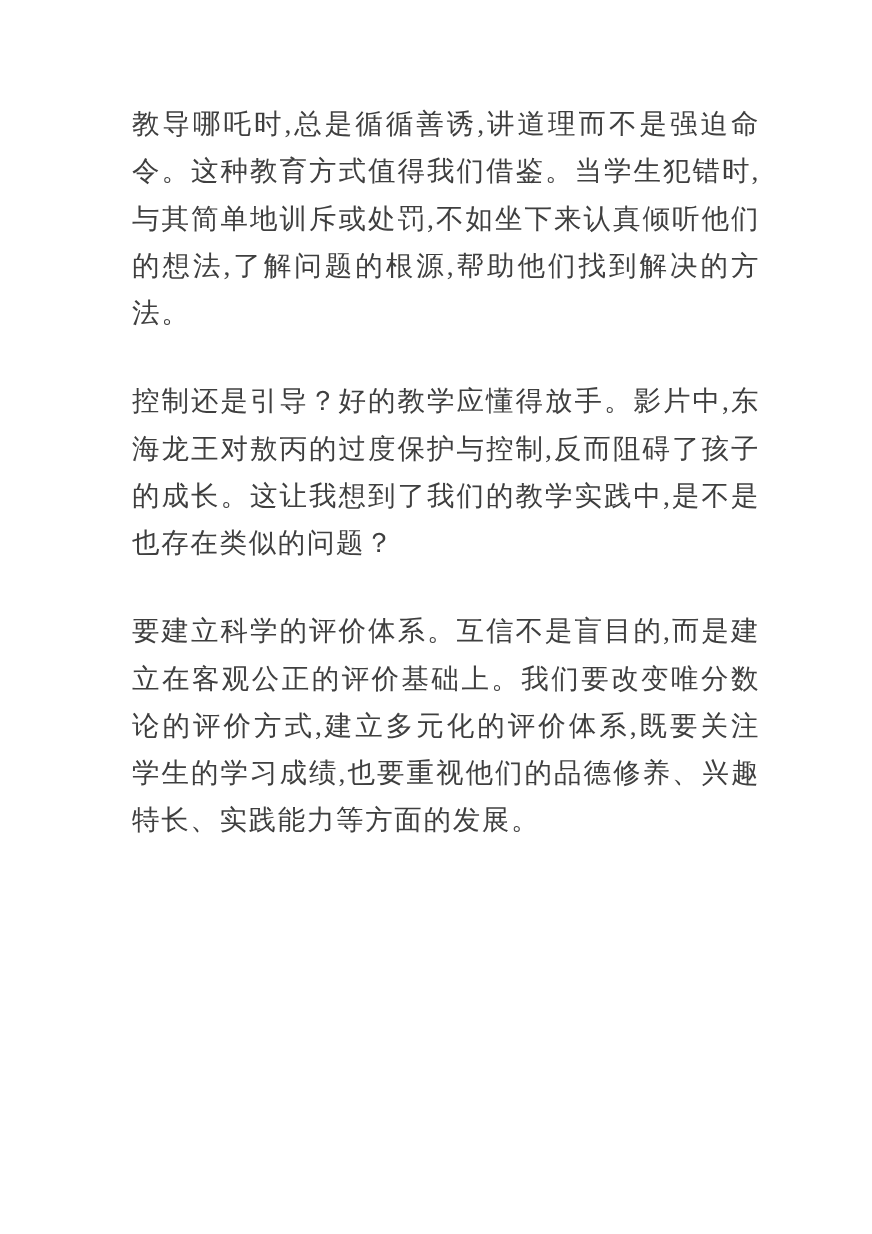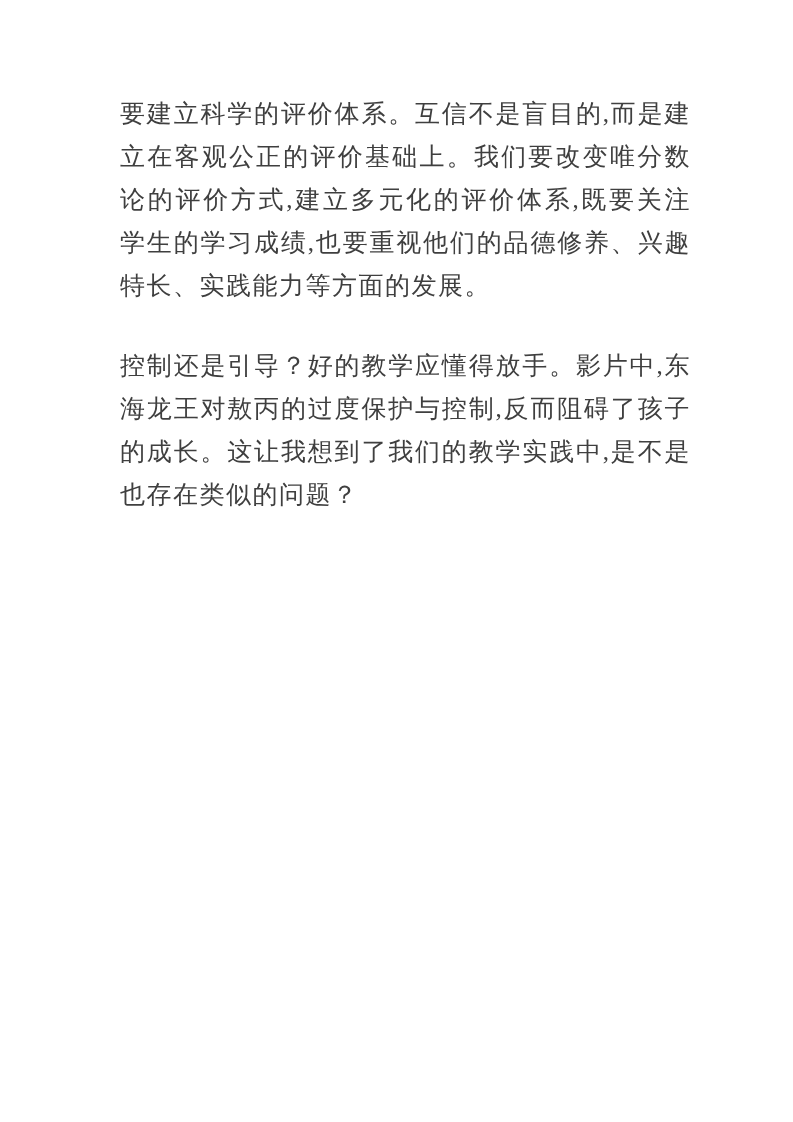--- a/index.html
+++ b/index.html
@@ -26,15 +26,16 @@
     color: #3f3f3f;
     text-align: justify;
     text-justify: inter-ideograph;
     word-break: break-all;
   }
 </style>
 </head>
 <body>
 
 <div class="page">
+  <p class="para">教导哪吒时,总是循循善诱,讲道理而不是强迫命令。这种教育方式值得我们借鉴。当学生犯错时,与其简单地训斥或处罚,不如坐下来认真倾听他们的想法,了解问题的根源,帮助他们找到解决的方法。</p>
+  <p class="para">控制还是引导？好的教学应懂得放手。影片中,东海龙王对敖丙的过度保护与控制,反而阻碍了孩子的成长。这让我想到了我们的教学实践中,是不是也存在类似的问题？</p>
   <p class="para">要建立科学的评价体系。互信不是盲目的,而是建立在客观公正的评价基础上。我们要改变唯分数论的评价方式,建立多元化的评价体系,既要关注学生的学习成绩,也要重视他们的品德修养、兴趣特长、实践能力等方面的发展。</p>
-  <p class="para">控制还是引导？好的教学应懂得放手。影片中,东海龙王对敖丙的过度保护与控制,反而阻碍了孩子的成长。这让我想到了我们的教学实践中,是不是也存在类似的问题？</p>
 </div>
 
 </body></html>

